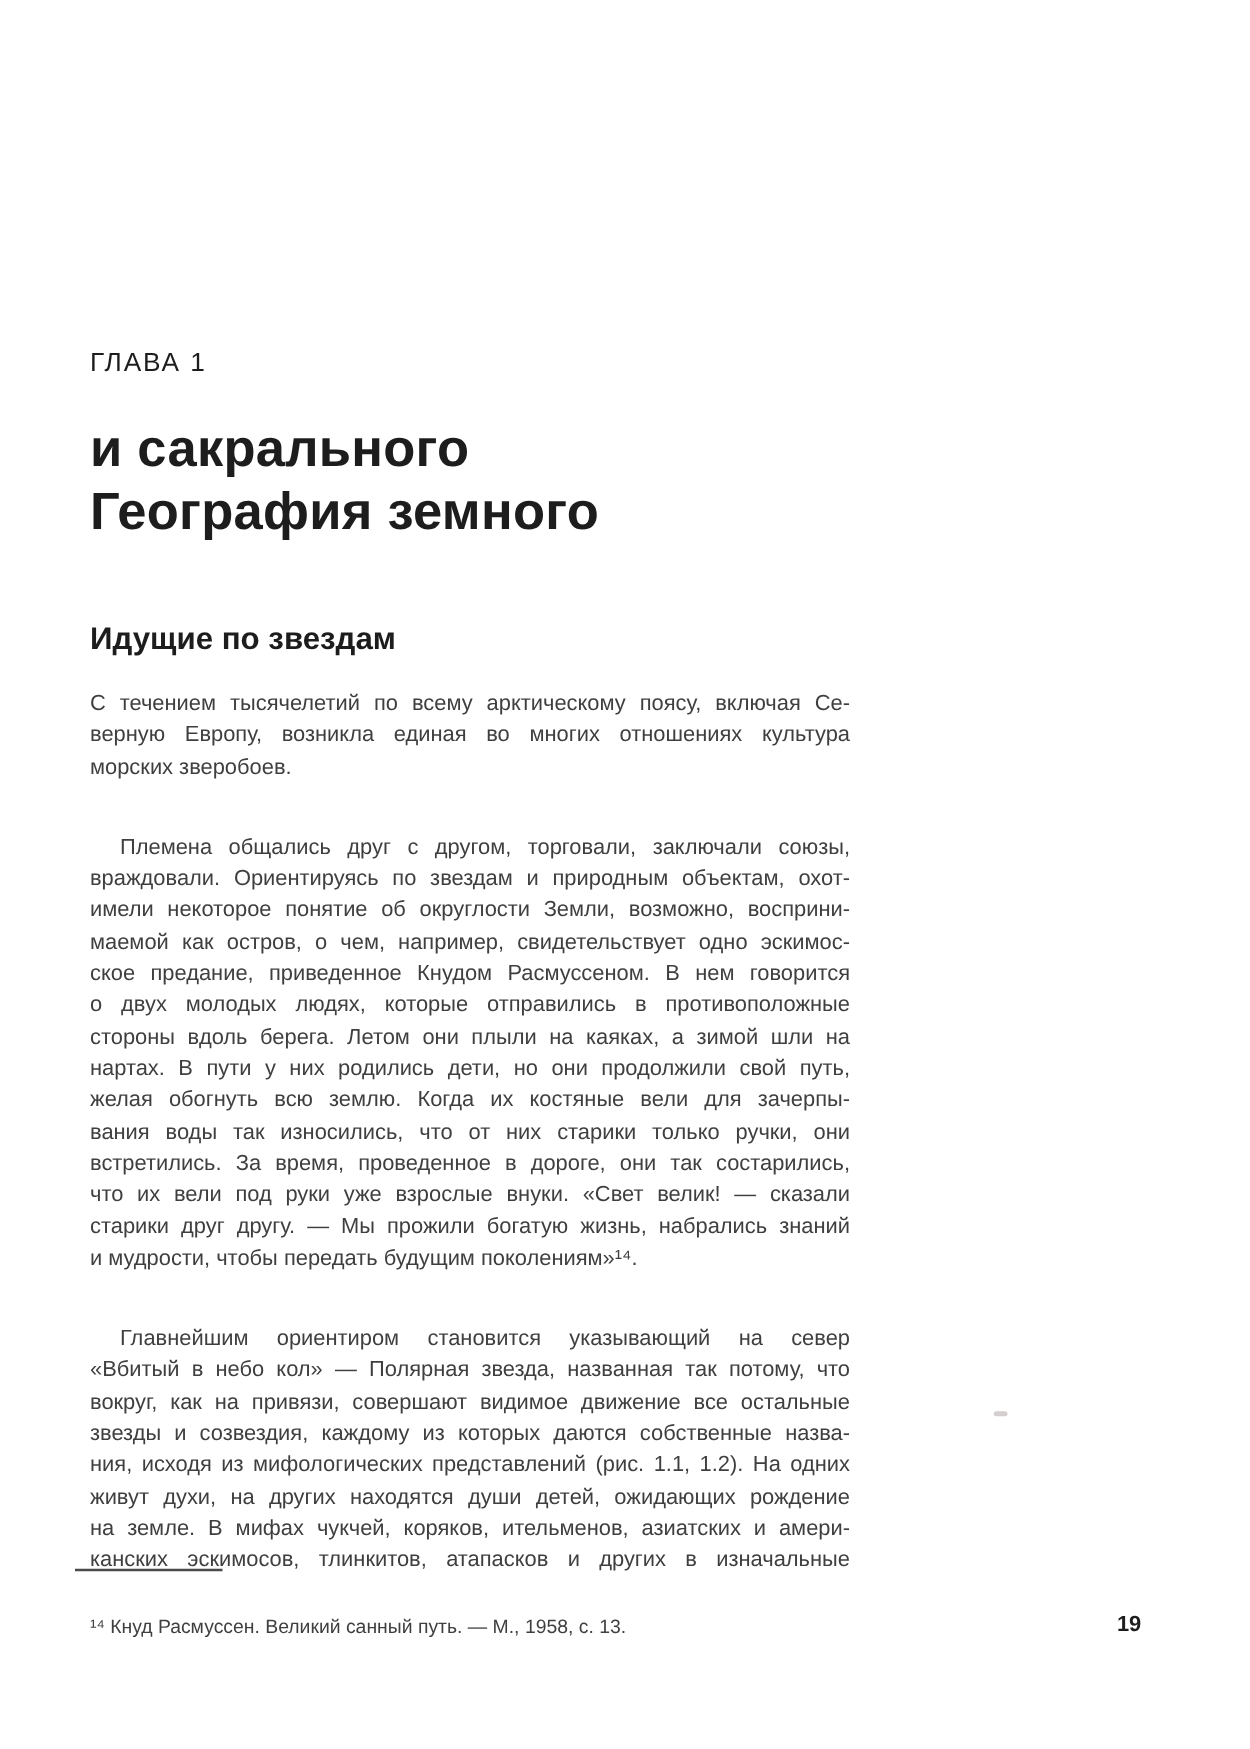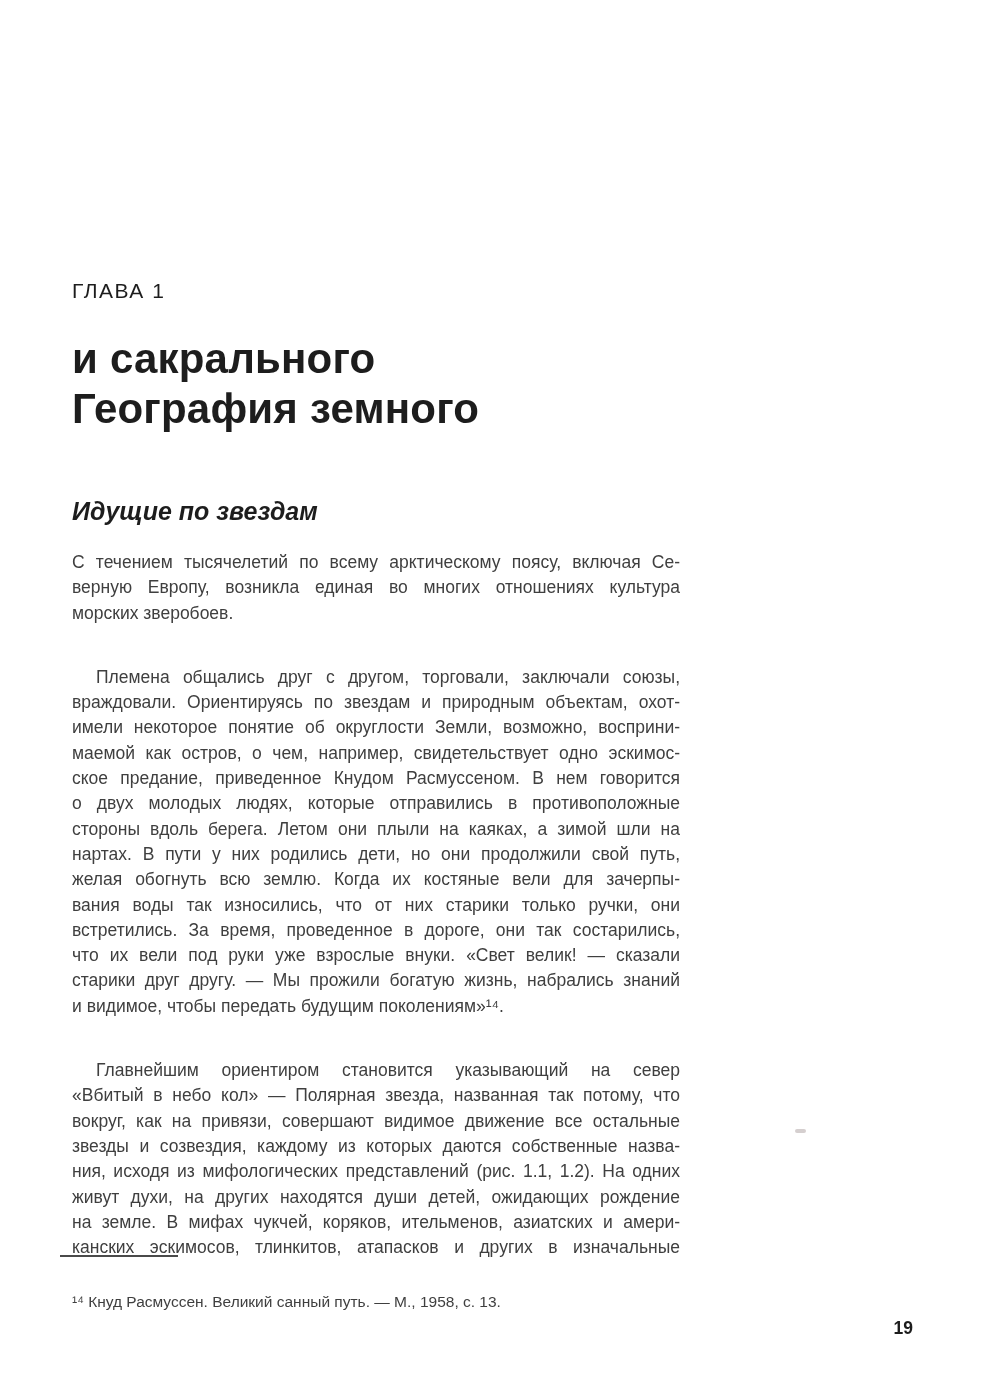--- a/index.html
+++ b/index.html
@@ -34,21 +34,20 @@
     color: #1d1d1d;
     letter-spacing: 0.2px;
   }
   .section-heading {
     position: absolute;
     left: 72px;
     top: 497px;
     font-size: 25px;
     font-weight: 700;
     color: #1d1d1d;
-    font-style: italic;
   }
   .body-text {
     position: absolute;
     left: 72px;
     top: 550px;
     width: 608px;
     font-size: 17.5px;
     line-height: 25.3px;
     color: #3f3f3f;
   }
@@ -93,21 +92,20 @@
   }
   .page-number {
     position: absolute;
     left: 843px;
     top: 1289px;
     width: 70px;
     text-align: right;
     font-size: 17.5px;
     font-weight: 700;
     color: #1d1d1d;
-    margin-top: 29px;
   }
 </style>
 </head>
 <body>
 
 <div class="chapter-label">ГЛАВА 1</div>
 
 <div class="book-title">
   <div>и сакрального</div>
   <div>География земного</div>
@@ -125,21 +123,21 @@
     <div class="line">маемой как остров, о чем, например, свидетельствует одно эскимос-</div>
     <div class="line">ское предание, приведенное Кнудом Расмуссеном. В нем говорится</div>
     <div class="line">о двух молодых людях, которые отправились в противоположные</div>
     <div class="line">стороны вдоль берега. Летом они плыли на каяках, а зимой шли на</div>
     <div class="line">нартах. В пути у них родились дети, но они продолжили свой путь,</div>
     <div class="line">желая обогнуть всю землю. Когда их костяные вели для зачерпы-</div>
     <div class="line">вания воды так износились, что от них старики только ручки, они</div>
     <div class="line">встретились. За время, проведенное в дороге, они так состарились,</div>
     <div class="line">что их вели под руки уже взрослые внуки. «Свет велик! — сказали</div>
     <div class="line">старики друг другу. — Мы прожили богатую жизнь, набрались знаний</div>
-    <div class="line ragged">и видимое, чтобы передать будущим поколениям»¹⁴.</div>
+    <div class="line ragged">и мудрости, чтобы передать будущим поколениям»¹⁴.</div>
     <div class="line indent">Главнейшим ориентиром становится указывающий на север</div>
     <div class="line">«Вбитый в небо кол» — Полярная звезда, названная так потому, что</div>
     <div class="line">вокруг, как на привязи, совершают видимое движение все остальные</div>
     <div class="line">звезды и созвездия, каждому из которых даются собственные назва-</div>
     <div class="line">ния, исходя из мифологических представлений (рис. 1.1, 1.2). На одних</div>
     <div class="line">живут духи, на других находятся души детей, ожидающих рождение</div>
     <div class="line">на земле. В мифах чукчей, коряков, ительменов, азиатских и амери-</div>
     <div class="line">канских эскимосов, тлинкитов, атапасков и других в изначальные</div>
   </div>
 

